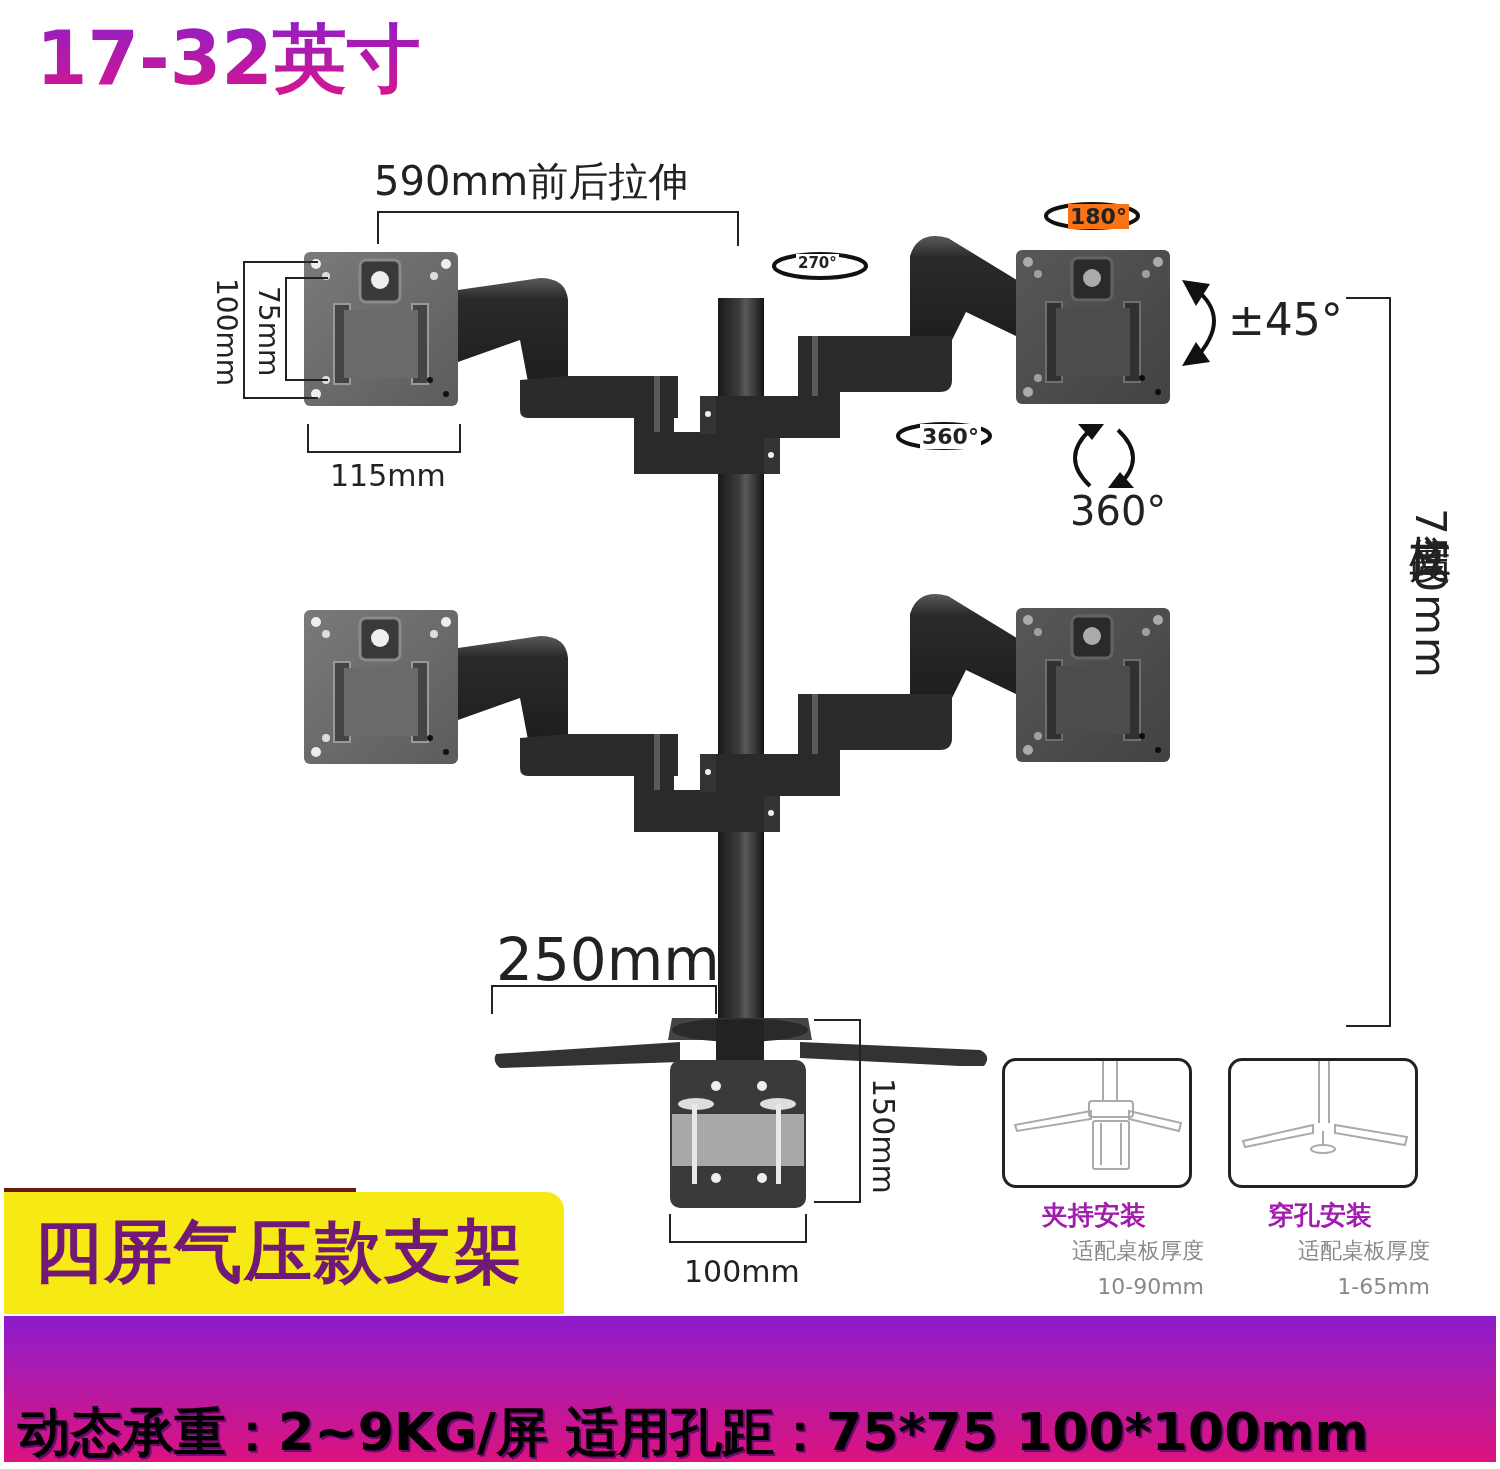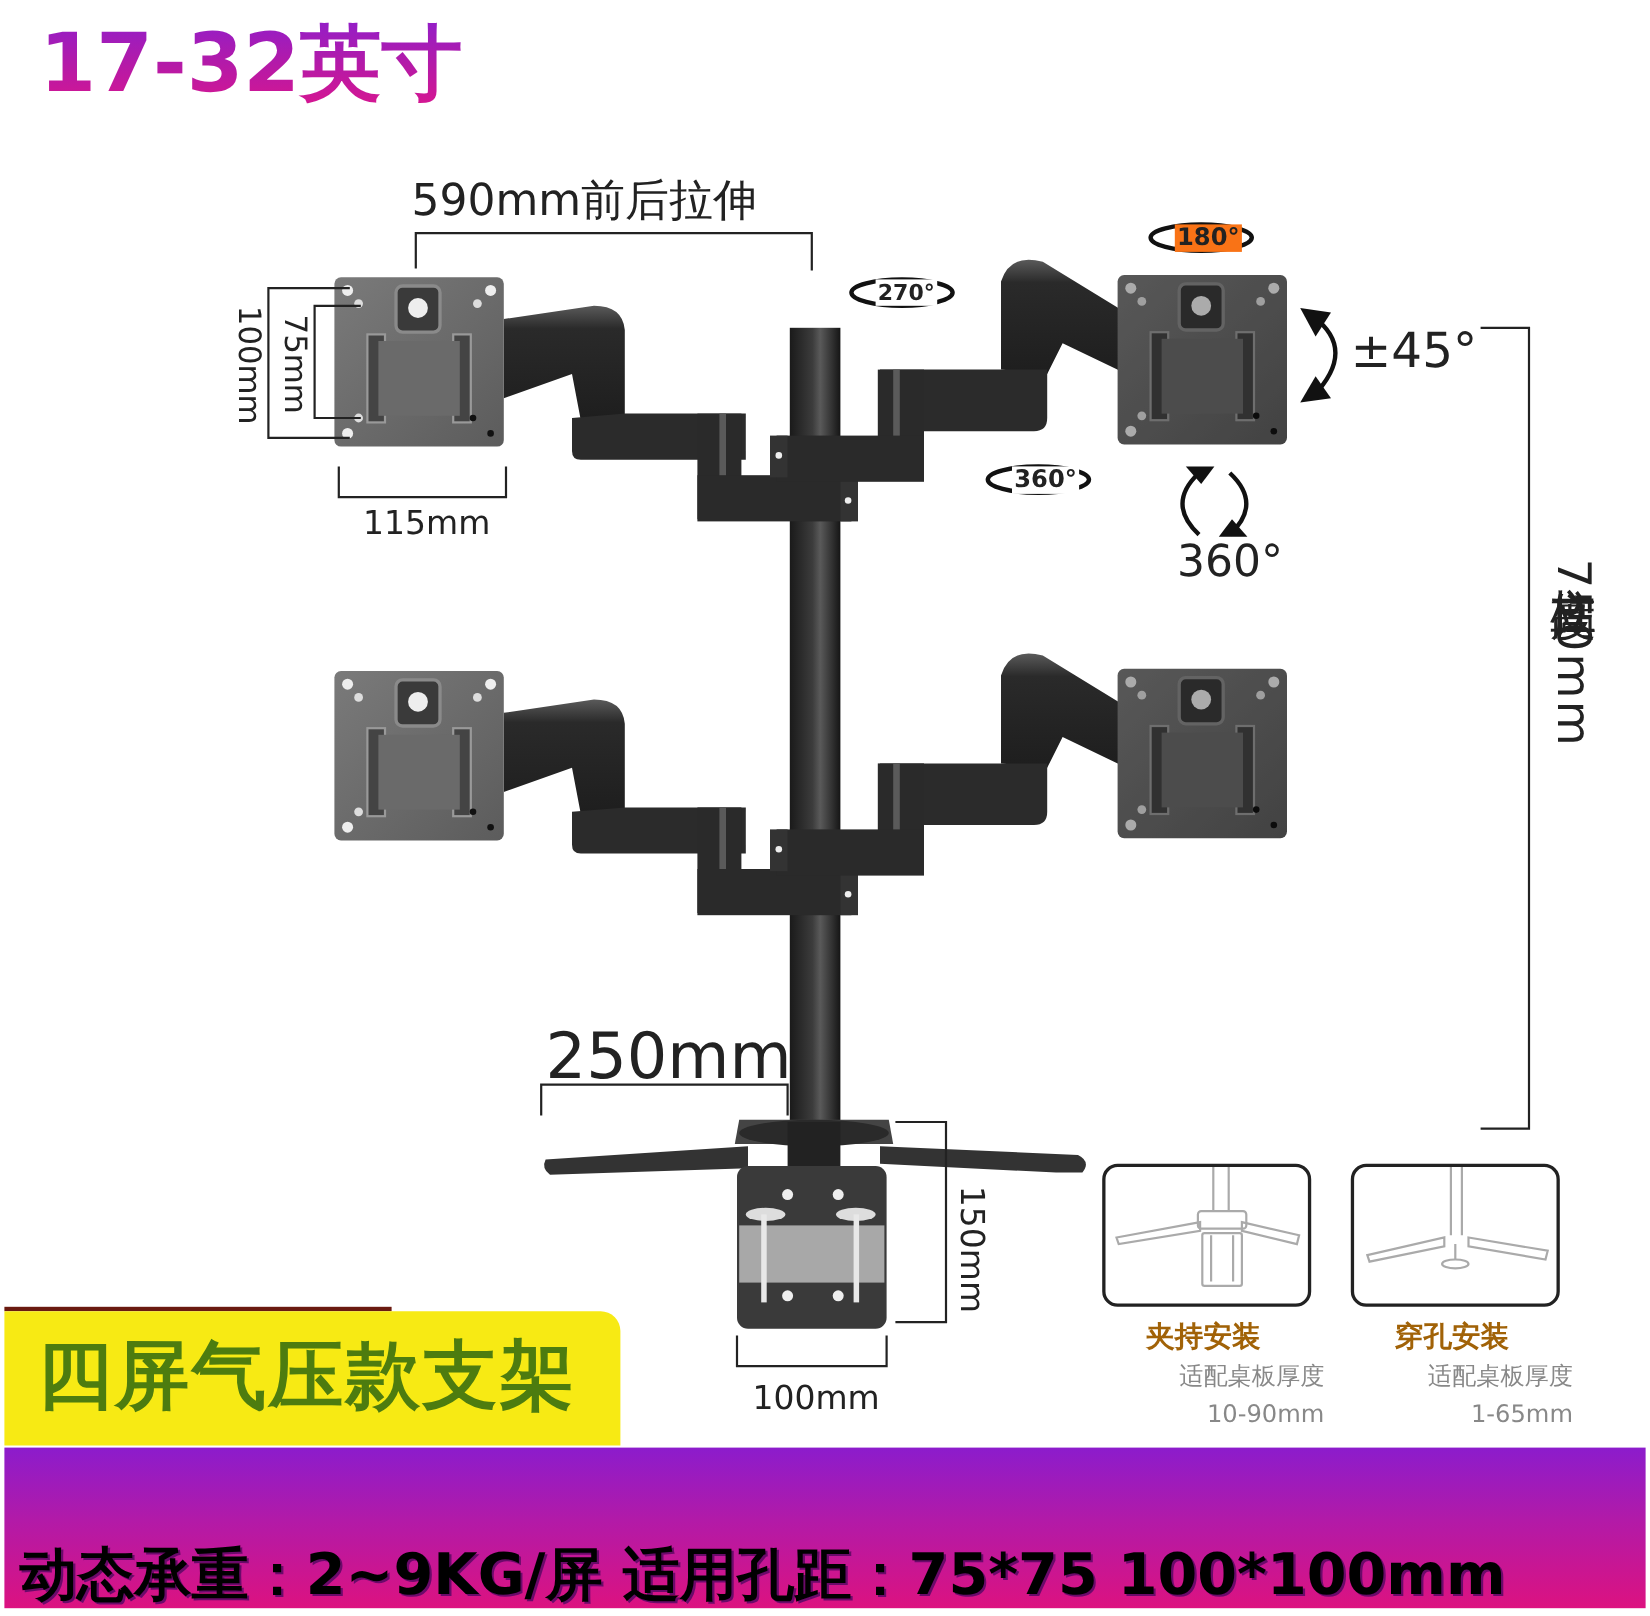--- a/index.html
+++ b/index.html
@@ -12,33 +12,33 @@
            background: linear-gradient(180deg, #8a1fd0 0%, #b41aa8 50%, #e0158a 100%);
            -webkit-background-clip: text; background-clip: text; color: transparent; line-height: 100px; }
 
   .dim-text { font-family: "DejaVu Sans", sans-serif; color: #222; white-space: nowrap; }
   .vert { writing-mode: vertical-rl; }
 
   
   .product-label { left: 4px; top: 1192px; width: 560px; height: 122px; background: #f7ea14;
                    border-radius: 0 18px 0 0; }
   .product-label-bar { left: 4px; top: 1188px; width: 352px; height: 4px; background: #6a1a10; }
-  .product-label-text { left: 34px; top: 1212px; font-size: 68px; font-weight: bold; color: #4d7c0f;
+  .product-label-text { left: 34px; top: 1212px; font-size: 68px; font-weight: bold; color: #701a75;
                         letter-spacing: 2px; line-height: 80px; white-space: nowrap; }
 
   
   .spec-band { left: 4px; top: 1316px; width: 1492px; height: 146px;
                background: linear-gradient(180deg, #8c1ccc 0%, #b21aa8 45%, #dc1280 100%); }
   .spec-text { left: 18px; top: 1396px; font-size: 52px; font-weight: bold; color: #000000;
                white-space: nowrap; line-height: 72px; letter-spacing: 0px;
                text-shadow: 2px 2px 0 #6a0a6a; }
 
   
   .install-card { width: 184px; height: 124px; border: 3px solid #222; border-radius: 14px; background: #fff; }
-  .install-title { font-size: 26px; font-weight: bold; color: #a16207; text-align: center; width: 220px; }
+  .install-title { font-size: 26px; font-weight: bold; color: #a21caf; text-align: center; width: 220px; }
   .install-sub { font-size: 22px; color: #888; text-align: right; width: 220px; }
 </style>
 </head>
 <body>
 
 <div class="abs title">17-32英寸</div>
 
 <svg class="abs" style="left:0;top:0" width="1500" height="1469" viewBox="0 0 1500 1469">
   <defs>
     <linearGradient id="pole" x1="0" x2="1" y1="0" y2="0">
@@ -170,21 +170,21 @@
     <path d="M1118 430 Q1148 458 1118 486"></path>
   </g>
   <g fill="#111">
     <polygon points="1182,280 1210,284 1196,306"></polygon>
     <polygon points="1182,366 1210,362 1196,342"></polygon>
     <polygon points="1078,424 1104,424 1092,440"></polygon>
     <polygon points="1108,488 1134,488 1120,472"></polygon>
   </g>
 </svg>
 
-<div class="abs dim-text" style="left:796px;top:254px;font-size:20px;font-weight:bold;background:#fff;padding:0 2px;">270°</div>
+<div class="abs dim-text" style="left:796px;top:254px;font-size:15px;font-weight:bold;background:#fff;padding:0 2px;">270°</div>
 <div class="abs dim-text" style="left:1068px;top:204px;font-size:22px;font-weight:bold;background:#f97316;padding:0 2px;">180°</div>
 <div class="abs dim-text" style="left:920px;top:424px;font-size:22px;font-weight:bold;background:#fff;padding:0 2px;">360°</div>
 <div class="abs dim-text" style="left:1228px;top:294px;font-size:44px;">±45°</div>
 <div class="abs dim-text" style="left:1070px;top:488px;font-size:40px;">360°</div>
 
 <div class="abs dim-text" style="left:374px;top:154px;font-size:40px;">590mm前后拉伸</div>
 <div class="abs dim-text vert" style="left:210px;top:278px;font-size:28px;">100mm</div>
 <div class="abs dim-text vert" style="left:252px;top:286px;font-size:28px;">75mm</div>
 <div class="abs dim-text" style="left:330px;top:458px;font-size:30px;">115mm</div>
 <div class="abs dim-text vert" style="left:1402px;top:500px;font-size:42px;letter-spacing:2px;">立柱高度750mm</div>

